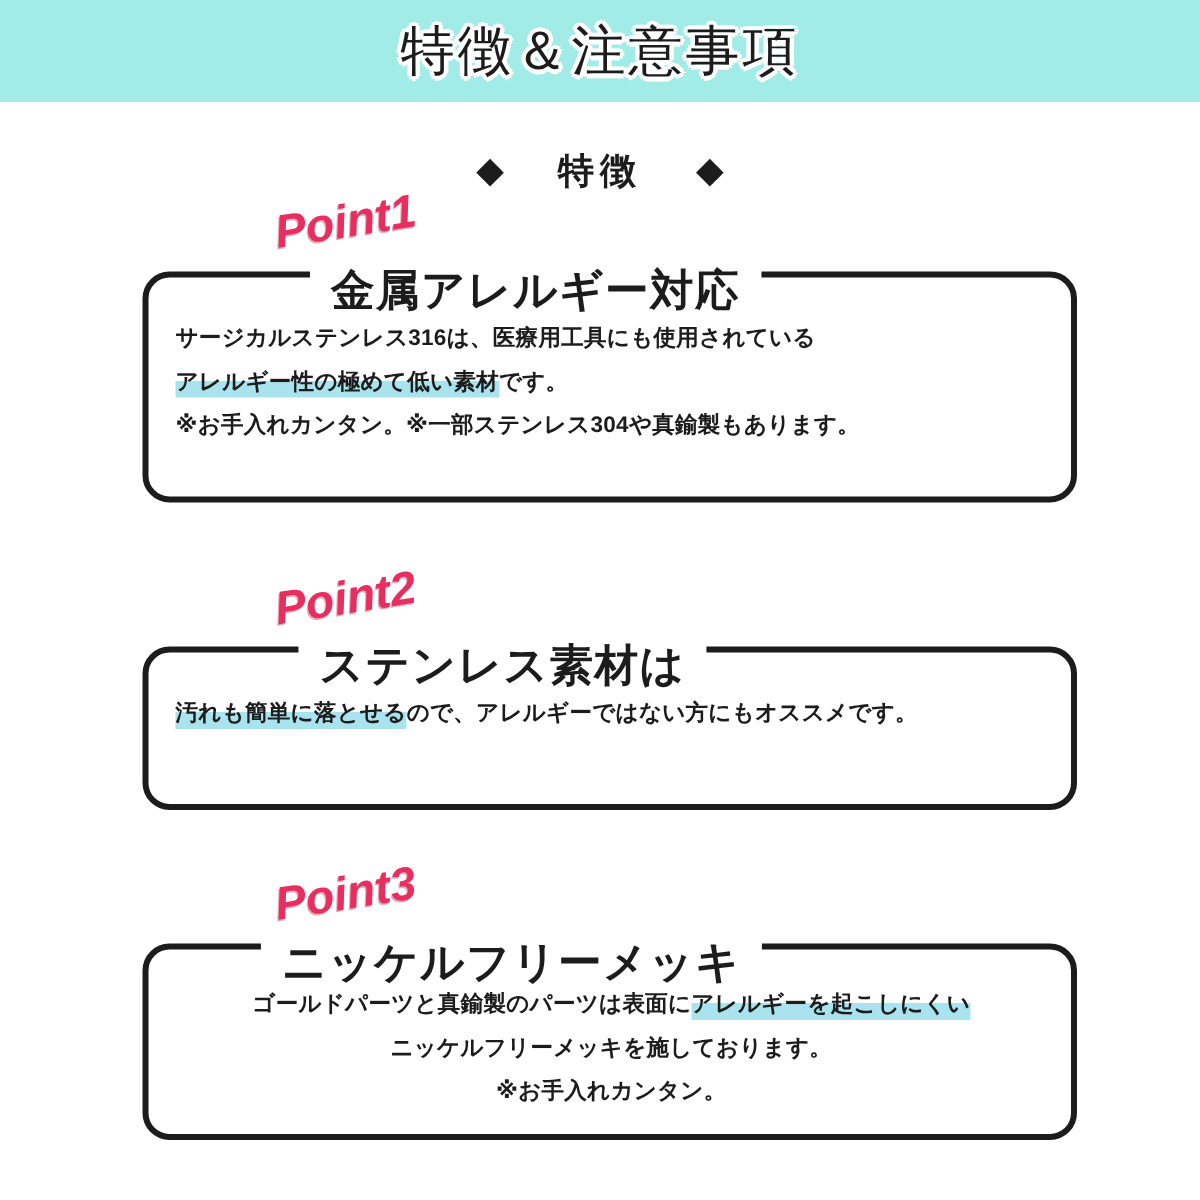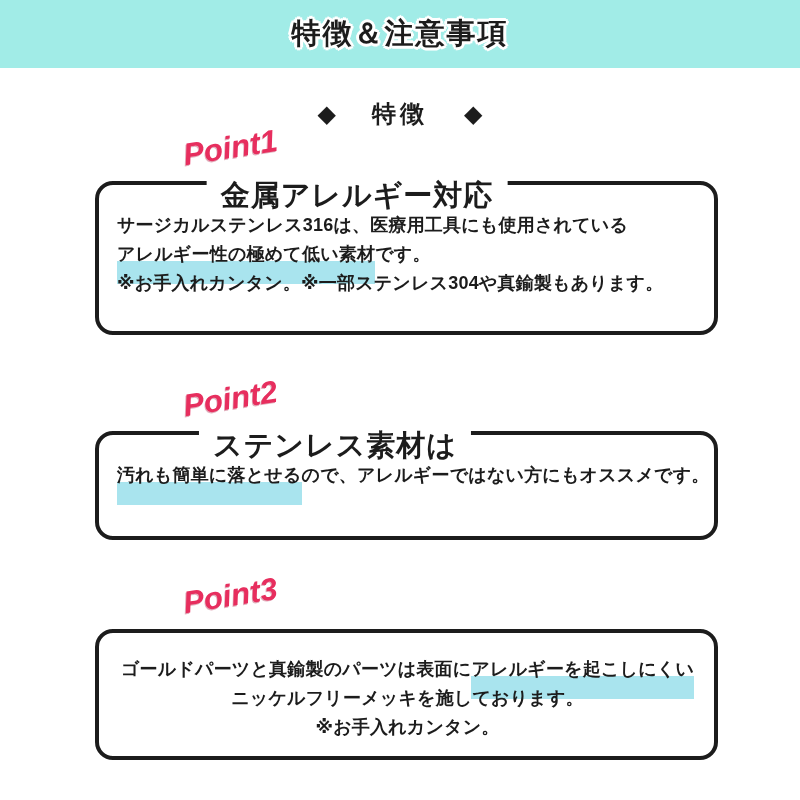--- a/index.html
+++ b/index.html
@@ -16,21 +16,21 @@
     position:relative;width:800px;height:800px;background:var(--paper);
     overflow:hidden;color:var(--ink);
   }
   
   .banner{
     position:absolute;top:0;left:0;width:800px;height:68px;
     background:var(--banner_bg);
     display:flex;align-items:center;justify-content:center;
   }
   .banner-title{
-    font-size:29px;font-weight:bold;letter-spacing:2px;color:var(--ink);
+    font-size:36px;font-weight:normal;letter-spacing:2px;color:var(--ink);
     text-shadow:3px 0 0 #fff,-3px 0 0 #fff,0 3px 0 #fff,0 -3px 0 #fff,
                 2px 2px 0 #fff,-2px 2px 0 #fff,2px -2px 0 #fff,-2px -2px 0 #fff;
   }
   
   .section-heading{
     position:absolute;top:96px;left:0;width:800px;height:36px;
     display:flex;align-items:center;justify-content:center;gap:36px;
   }
   .diamond{font-size:24px;line-height:1;color:var(--ink);}
   .section-label{font-size:24px;font-weight:bold;letter-spacing:4px;color:var(--ink);}
@@ -56,26 +56,26 @@
     background:var(--paper);padding:0 14px;white-space:nowrap;
     font-size:29px;font-weight:bold;letter-spacing:1px;color:var(--ink);
     z-index:2;line-height:1.2;margin-top:12px;
   }
   .box1 .box-heading{left:258px;}
   .box2 .box-heading{left:236px;}
   .box3 .box-heading{left:242px;}
   .box-body{padding:26px 16px 0 18px;}
   .box3 .box-body{padding-top:22px;text-align:center;}
   .line{
-    font-size:18px;font-weight:bold;line-height:29px;
+    font-size:15px;font-weight:bold;line-height:29px;
     letter-spacing:.2px;color:var(--ink);white-space:nowrap;
   }
   .hl{
     background-image:linear-gradient(to bottom,transparent 42%,var(--hl) 42%);
-    padding-bottom:20px;
+    padding-bottom:2px;
   }
 </style>
 </head>
 <body>
 
 <div class="canvas">
 
   <header class="banner">
     <h1 class="banner-title">特徴＆注意事項</h1>
   </header>
@@ -107,20 +107,21 @@
     <h2 class="box-heading">ステンレス素材は</h2>
     <div class="box-body">
       <p class="line">
         <span class="hl">汚れも簡単に落とせる</span><span>ので、アレルギーではない方にもオススメです。</span>
       </p>
     </div>
   </section>
 
   <div class="point-badge b3">Point3</div>
   <section class="box box3">
+    <h2 class="box-heading">ニッケルフリーメッキ</h2>
     <div class="box-body">
       <p class="line">
         <span>ゴールドパーツと真鍮製のパーツは表面に</span><span class="hl">アレルギーを起こしにくい</span>
       </p>
       <p class="line">
         <span>ニッケルフリーメッキを施しております。</span>
       </p>
       <p class="line">
         <span>※お手入れカンタン。</span>
       </p>

